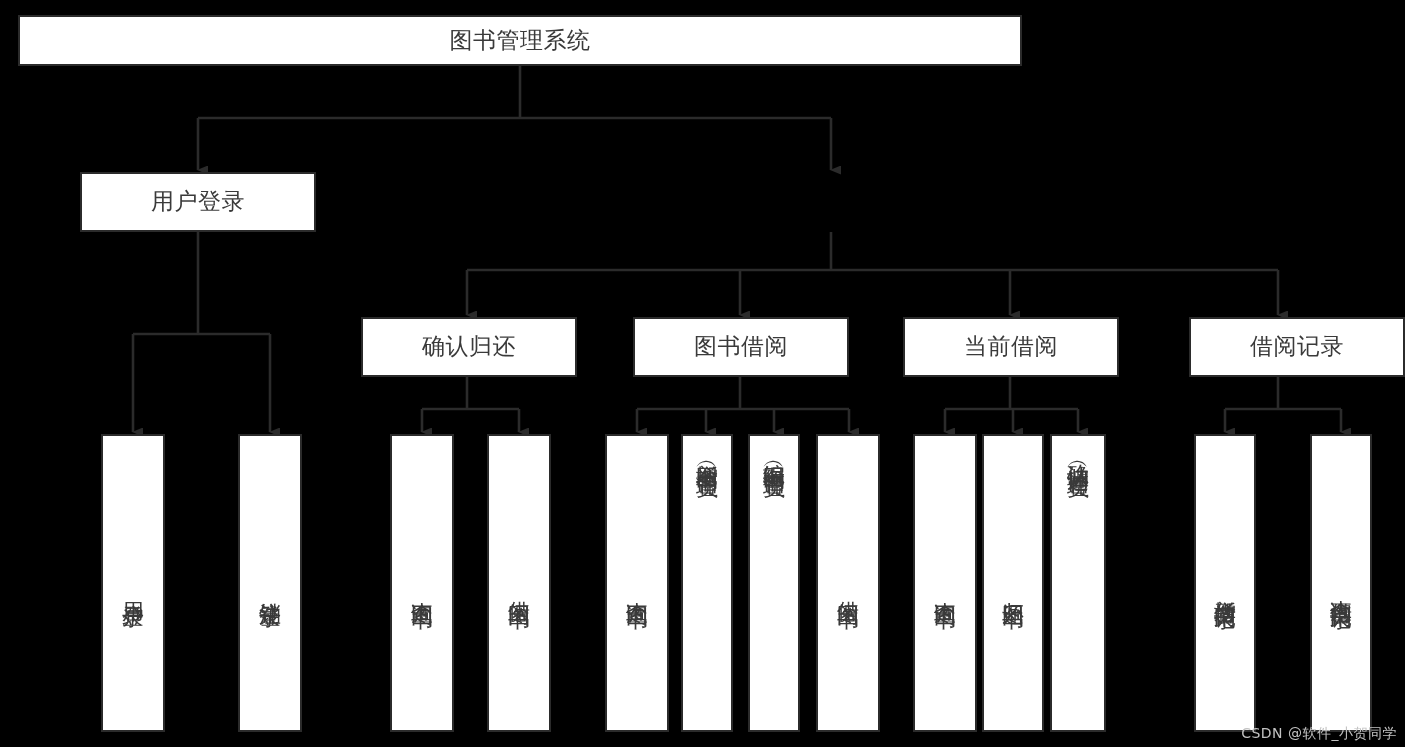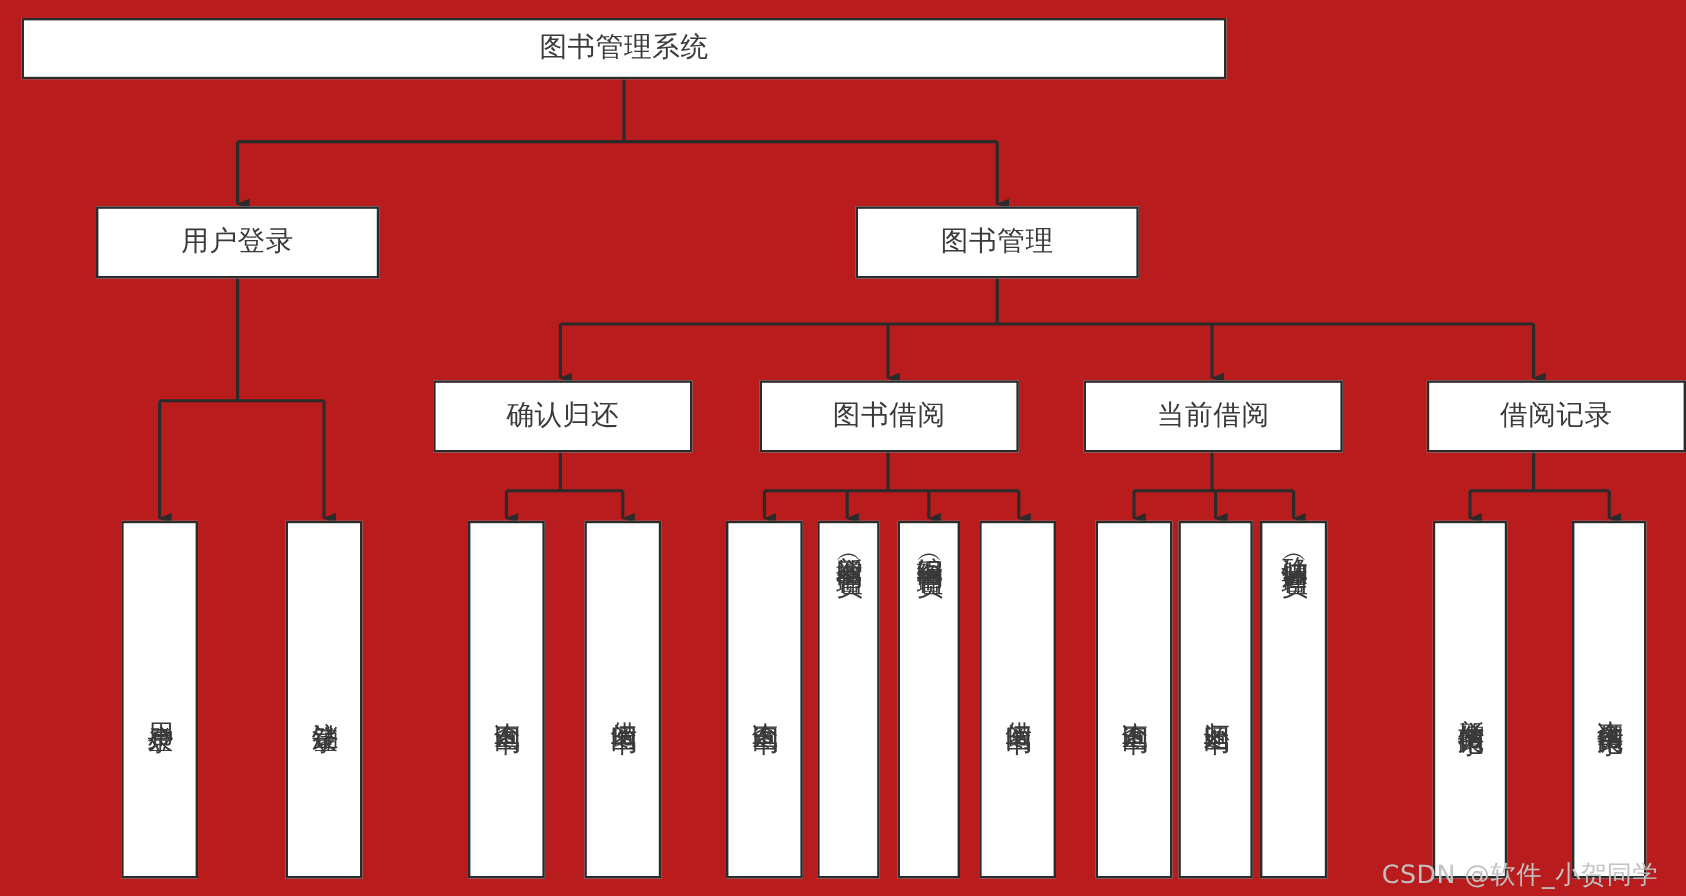--- a/index.html
+++ b/index.html
@@ -8,21 +8,21 @@
     padding: 0;
     background: #ffffff;
   }
   body {
     font-family: "DejaVu Sans", "Liberation Sans", sans-serif;
   }
   #diagram-root {
     position: relative;
     width: 1405px;
     height: 747px;
-    background: #b91c1c;
+    background: #000000;
     overflow: hidden;
   }
   #edges-layer {
     position: absolute;
     left: 0;
     top: 0;
     width: 1405px;
     height: 747px;
     pointer-events: none;
   }
@@ -59,23 +59,23 @@
     font-size: 22px;
     line-height: 1.18;
     letter-spacing: 2px;
     white-space: nowrap;
   }
   .node.vertical.mid .node-label {
     align-self: center;
   }
   .watermark {
     position: absolute;
-    right: 23px;
+    right: 8px;
     bottom: 4px;
-    font-size: 21px;
+    font-size: 14px;
     color: #c2c2c2;
     white-space: nowrap;
     z-index: 5;
     letter-spacing: 0.5px;
   }
 </style>
 </head>
 <body>
 
 <div id="diagram-root">
@@ -131,23 +131,20 @@
     </g>
   </svg>
 
   <div class="node horizontal" style="left:18px; top:15px; width:1004px; height:51px;">
     <span class="node-label">图书管理系统</span>
   </div>
 
   <div class="node horizontal" style="left:80px; top:172px; width:236px; height:60px;">
     <span class="node-label">用户登录</span>
   </div>
-  <div class="node horizontal" style="left:713px; top:172px; width:236px; height:60px;">
-    <span class="node-label">图书管理</span>
-  </div>
 
   <div class="node horizontal" style="left:361px; top:317px; width:216px; height:60px;">
     <span class="node-label">确认归还</span>
   </div>
   <div class="node horizontal" style="left:633px; top:317px; width:216px; height:60px;">
     <span class="node-label">图书借阅</span>
   </div>
   <div class="node horizontal" style="left:903px; top:317px; width:216px; height:60px;">
     <span class="node-label">当前借阅</span>
   </div>

